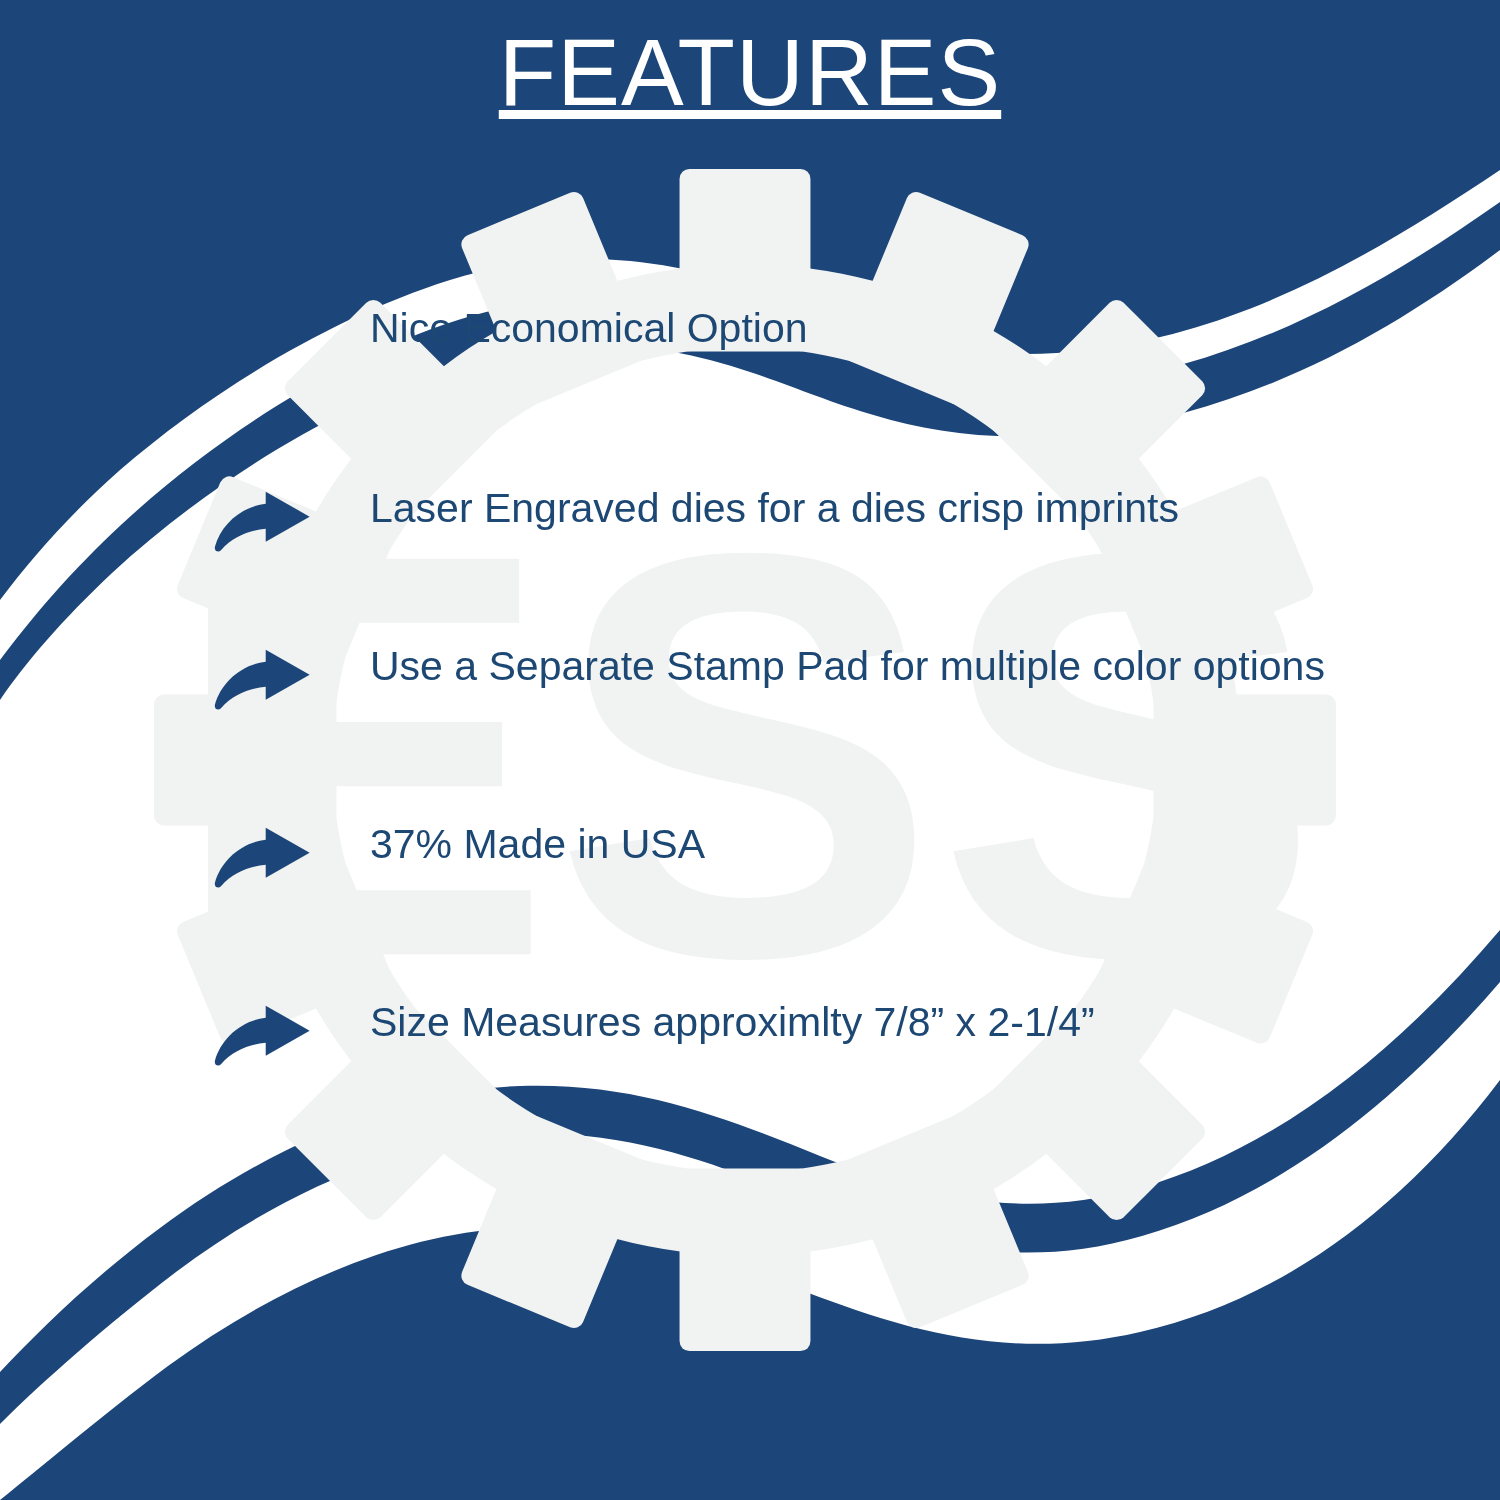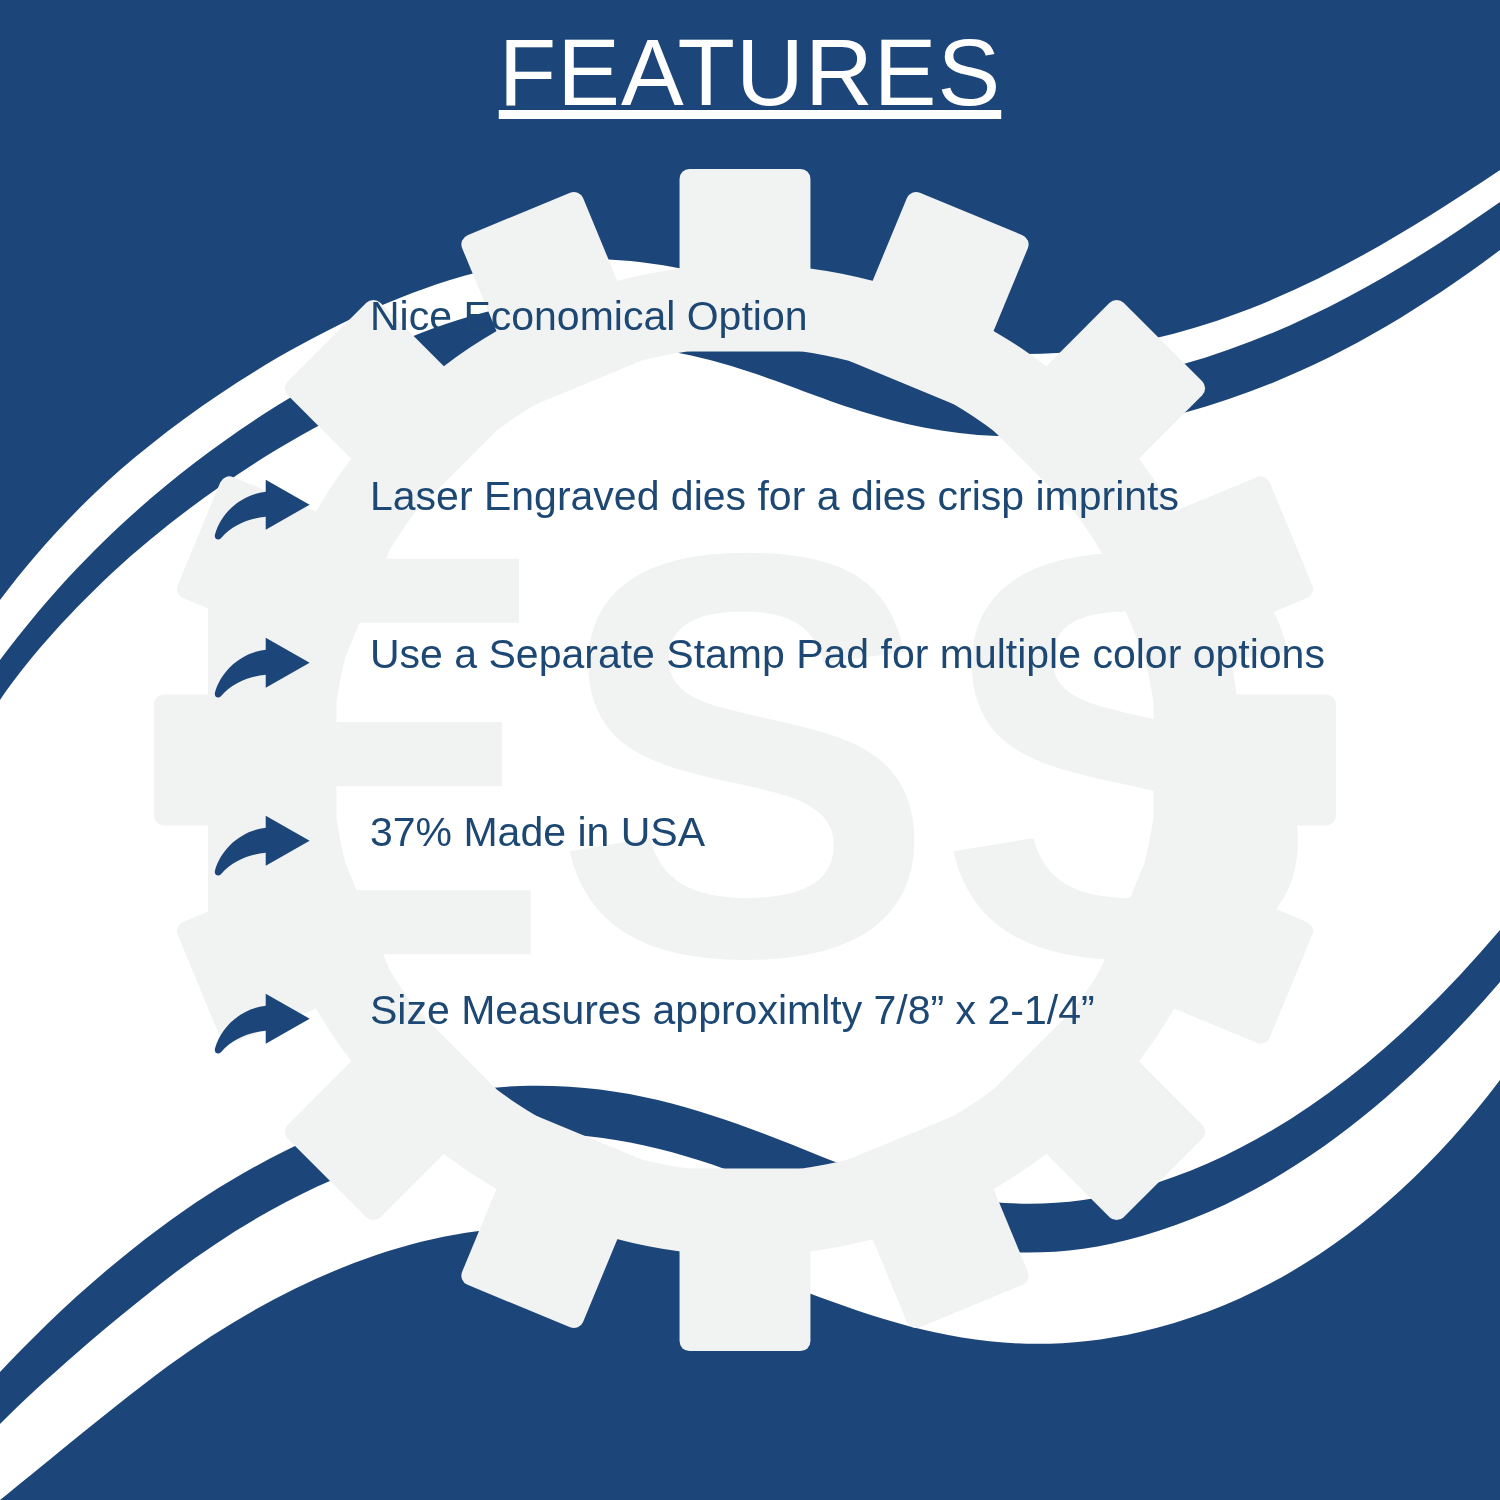--- a/index.html
+++ b/index.html
@@ -93,21 +93,21 @@
   .feature-text {
     color: #1d4874;
     font-size: 41px;
     line-height: 1.28;
     font-weight: 500;
     max-width: 1090px;
     font-family: "Liberation Sans", sans-serif;
   }
 
   
-  .row-0 { margin-top: 0px; }
+  .row-0 { margin-top: 12px; }
   .row-1 { margin-top: 110px; }
   .row-2 { margin-top: 88px; }
   .row-3 { margin-top: 108px; }
   .row-4 { margin-top: 108px; }
 </style>
 </head>
 <body>
 
 <div class="canvas">
 

